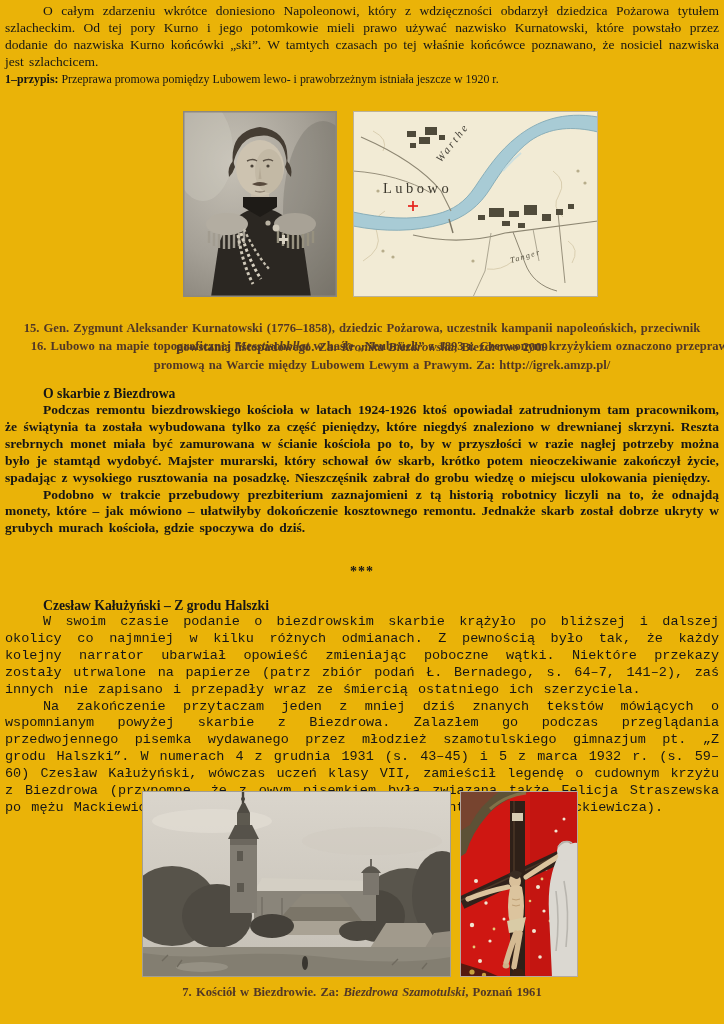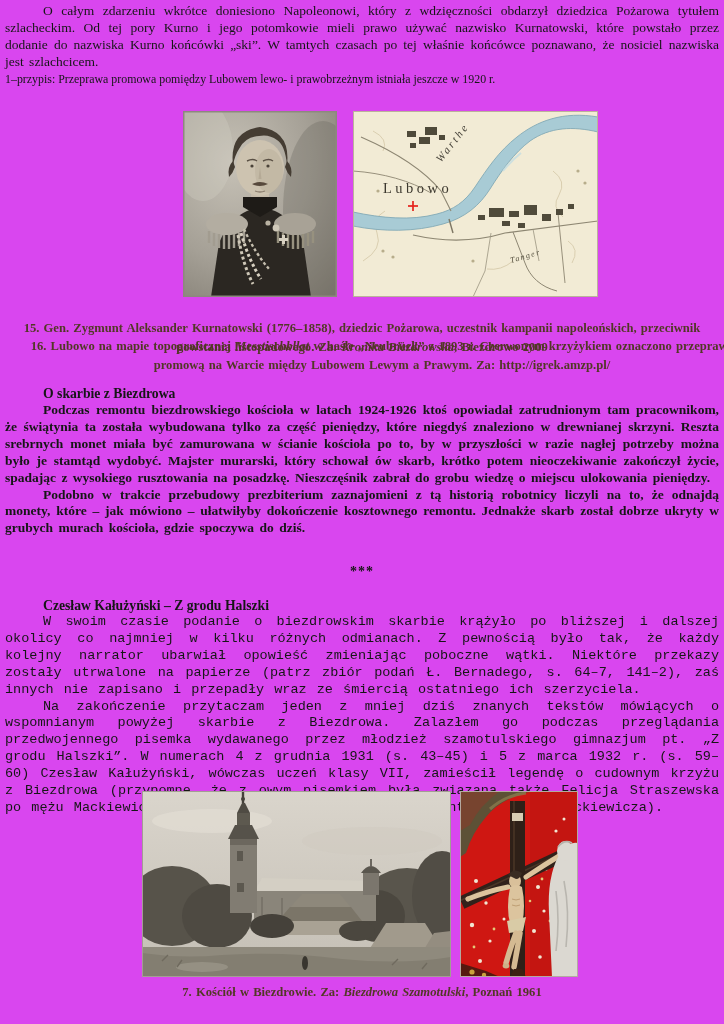--- a/index.html
+++ b/index.html
@@ -1,23 +1,23 @@
 <!DOCTYPE html>
 <html style="--caption-color: #523826;"><head>
 <meta charset="utf-8">
 <style>
   html,body{margin:0;padding:0;background:#ffffff;}
   .page{
-    position:relative;width:724px;height:1024px;background:#d946ef;overflow:hidden;
+    position:relative;width:724px;height:1024px;background:#eab308;overflow:hidden;
     font-family:"Liberation Serif","DejaVu Serif",serif;color:#161616;
   }
   .abs{position:absolute;}
   p.body{margin:0;font-size:13.5px;line-height:16.9px;text-align:justify;text-indent:38px;word-spacing:2px;}
   .footnote{font-size:11.9px;line-height:15px;}
-  .footnote b{font-weight:normal;}
+  .footnote b{font-weight:bold;}
   .caption{
     font-weight:bold;text-align:center;font-size:12.6px;line-height:19px;
     color:var(--caption-color,#523826);word-spacing:1px;
   }
   .caption i{font-style:italic;}
   .heading{font-weight:bold;font-size:13.7px;line-height:17px;padding-left:38px;}
   .sep{text-align:center;font-weight:bold;font-size:14px;letter-spacing:1px;}
   .fig{position:absolute;}
   .fig svg{display:block;}
 </style>

